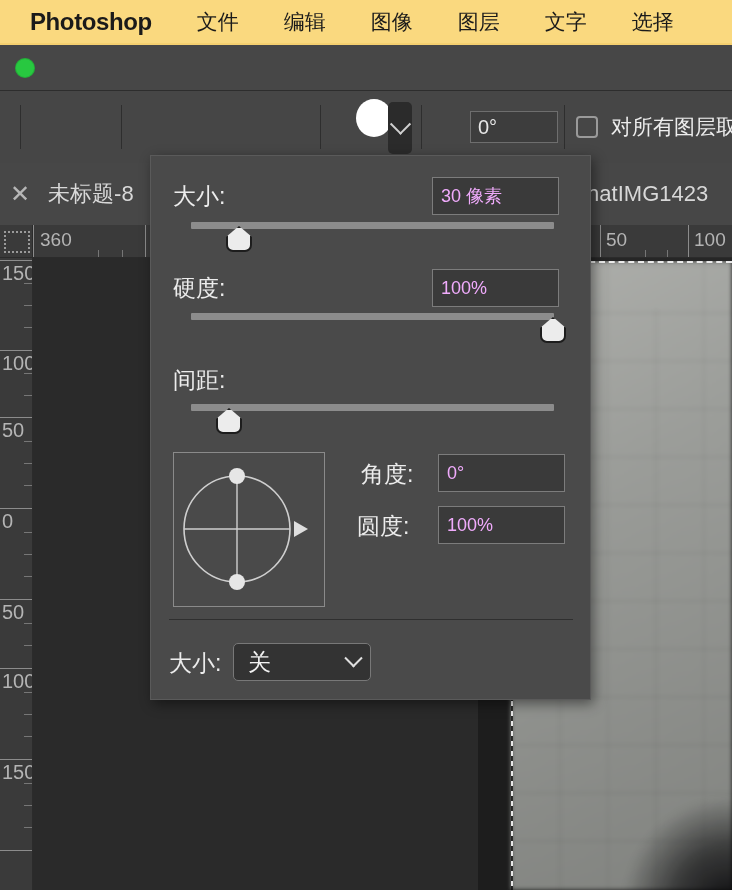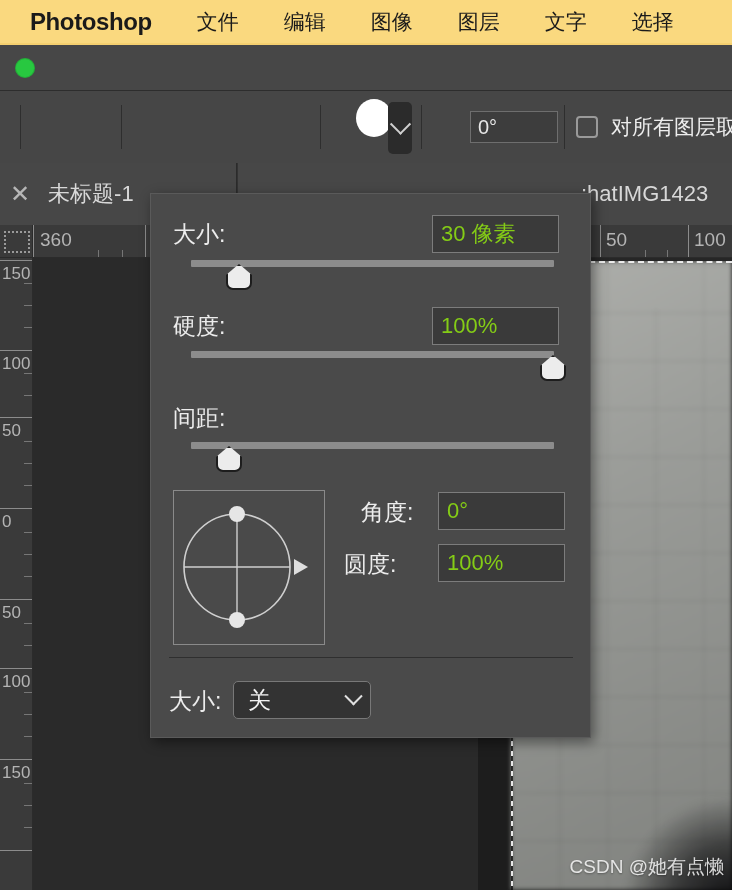--- a/index.html
+++ b/index.html
@@ -221,21 +221,21 @@
   }
   .rh-tickmin {
     position: absolute;
     bottom: 0; width: 1px; height: 7px;
     background: #767676;
   }
   .rv-label {
     position: absolute;
     left: 2px;
     width: 20px;
-    font-size: 17px;
+    font-size: 20px;
     line-height: 21px;
     color: #b4b4b4;
     text-align: left;
   }
   .rv-tickmaj {
     position: absolute;
     left: 0; width: 32px; height: 1px;
     background: #8c8c8c;
   }
   .rv-tickmin {
@@ -339,35 +339,34 @@
   
   .brush-panel {
     position: absolute;
     left: 150px; top: 155px;
     width: 441px; height: 545px;
     background: #4a4a4a;
     border: 1px solid #5a5a5a;
     box-sizing: border-box;
     box-shadow: 3px 4px 12px rgba(0,0,0,0.45);
     z-index: 10;
-    margin-top: 38px;
   }
   .bp-row-label {
     position: absolute;
     font-size: 23px;
     color: #ececec;
     white-space: nowrap;
   }
   .bp-field {
     position: absolute;
     background: #3a3a3a;
     border: 1px solid #7c7c7c;
     box-sizing: border-box;
-    color: #84cc16;
-    font-size: 22px;
+    color: #f0abfc;
+    font-size: 18px;
     padding-left: 8px;
     line-height: 36px;
     height: 38px;
   }
   .bp-track {
     position: absolute;
     height: 7px;
     background: #8c8c8c;
     border-radius: 1px;
   }
@@ -496,38 +495,37 @@
   <div class="brush-dd">
     <span class="chev"></span>
   </div>
   <div class="angle-field">0°</div>
   <div class="all-layers-box"></div>
   <div class="all-layers-label">对所有图层取样</div>
 
   <div class="tabbar">
     <div class="doc-tab t1">
       <span class="tab-close">✕</span>
-      <span class="tab-title">未标题-1</span>
+      <span class="tab-title">未标题-8</span>
     </div>
     <div class="doc-tab t2">
       <span class="tab-title" style="position:relative; left:333px;">:hatIMG1423</span>
     </div>
   </div>
 
   <div class="canvas-area">
     <div class="doc-canvas"></div>
   </div>
 
   <div class="photo">
     <div class="brickwall"></div>
     <div class="brick-offset"></div>
     <div class="dark-corner"></div>
     <div class="marching"></div>
     <div class="marching-left"></div>
-    <div class="watermark">CSDN @她有点懒</div>
   </div>
 
   <div class="ruler-h">
     <span class="rh-tickmaj" style="left:33px;"></span>
     <span class="rh-label" style="left:40px;">360</span>
     <span class="rh-tickmin" style="left:20px;"></span>
     <span class="rh-tickmin" style="left:98px;"></span>
     <span class="rh-tickmin" style="left:122px;"></span>
     <span class="rh-tickmaj" style="left:145px;"></span>
 
@@ -613,21 +611,21 @@
         <line x1="63" y1="23" x2="63" y2="129" stroke="#cfcfcf" stroke-width="1.4"></line>
         <circle cx="63" cy="23" r="8" fill="#e6e6e6"></circle>
         <circle cx="63" cy="129" r="8" fill="#e6e6e6"></circle>
         <path d="M120 68 L134 76 L120 84 Z" fill="#dedede"></path>
       </svg>
     </div>
 
     <div class="bp-row-label" style="left:210px; top:303px;">角度:</div>
     <div class="bp-field" style="left:287px; top:298px; width:127px;">0°</div>
 
-    <div class="bp-row-label" style="left:193px; top:355px;text-align:right;">圆度:</div>
+    <div class="bp-row-label" style="left:206px; top:355px;text-align:right;">圆度:</div>
     <div class="bp-field" style="left:287px; top:350px; width:127px;">100%</div>
 
     <div class="bp-divider"></div>
 
     <div class="bp-row-label" style="left:18px; top:492px;">大小:</div>
     <div class="bp-select">
       <span>关</span>
       <span class="sel-chev"></span>
     </div>
   </div>

